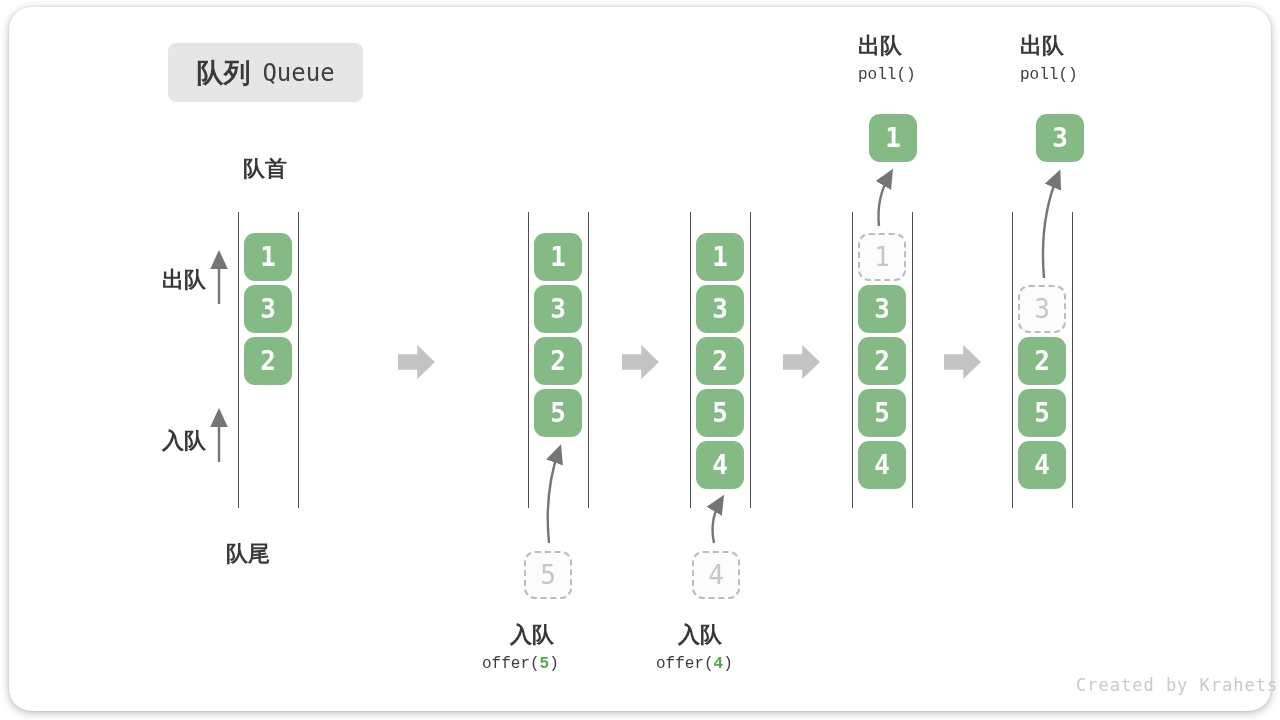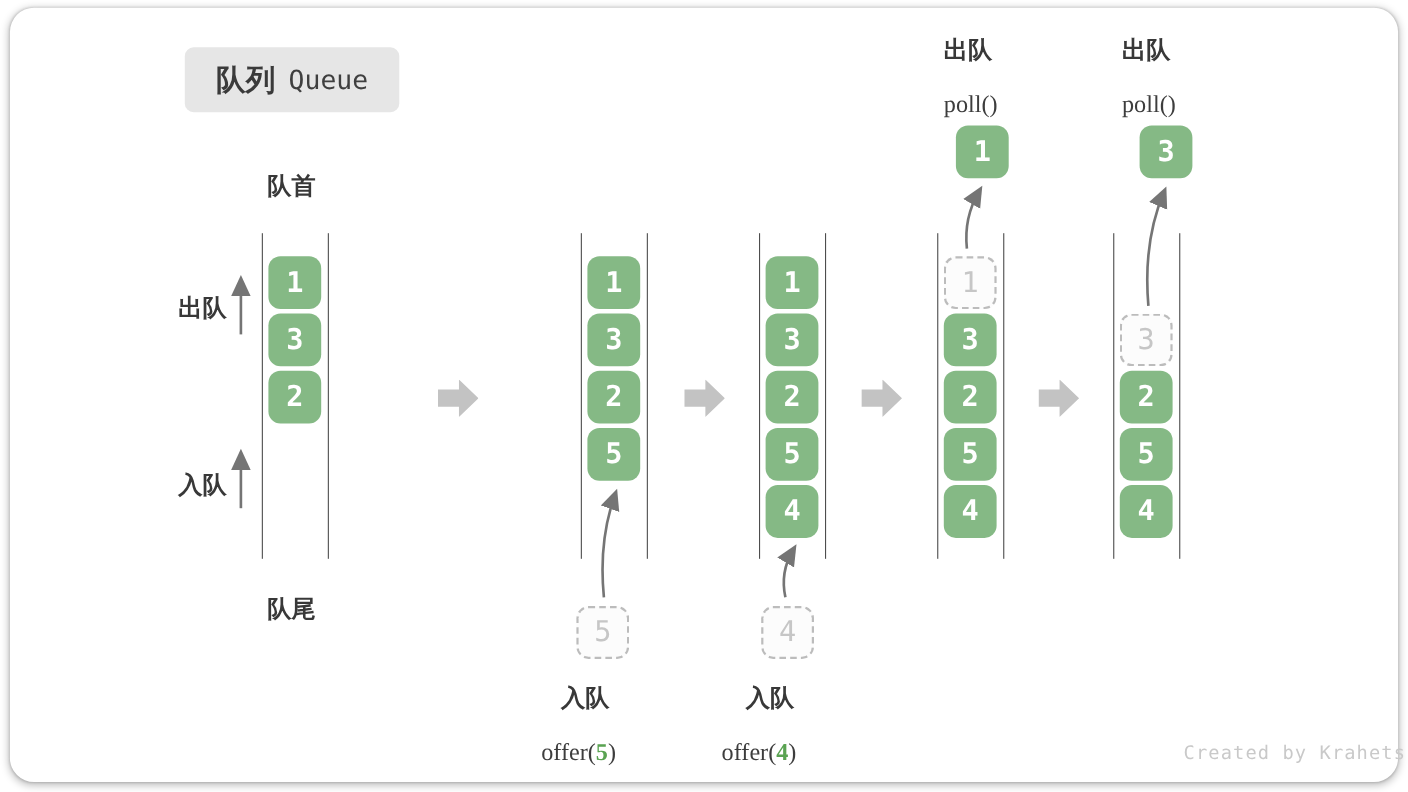--- a/index.html
+++ b/index.html
@@ -41,42 +41,42 @@
     background: #fcfcfc; border: 2.5px dashed #bcbcbc; color: #c6c6c6; font-weight: normal;
   }
 
   
   .block-arrow {
     position: absolute; top: 345px; width: 37px; height: 34px; background: #c3c3c3;
     clip-path: polygon(0 27%, 52% 27%, 52% 0, 100% 50%, 52% 100%, 52% 73%, 0 73%);
   }
 
   
-  .op-code { position: absolute; font-family: Liberation Serif, serif; font-size: 22px; color: #3d3d3d; white-space: nowrap; margin-top: 16px; }
+  .op-code { position: absolute; font-family: Liberation Mono, monospace; font-size: 16px; color: #3d3d3d; white-space: nowrap; }
   .op-code .arg { color: #5aa352; font-weight: bold; }
 
   .watermark {
     position: absolute; left: 1076px; top: 675px;
     font-family: "DejaVu Sans Mono", monospace; font-size: 17px; color: #c9c9c9; letter-spacing: 1px;
   }
 
   svg.overlay { position: absolute; left: 0; top: 0; width: 1280px; height: 720px; pointer-events: none; }
 </style>
 </head>
 <body>
 
 <div class="card"></div>
 
 <div class="badge">
   <span class="badge-zh">队列</span>
   <span class="badge-en">Queue</span>
 </div>
 
 <div class="zh-label" style="left:243px; top:154px;">队首</div>
-<div class="zh-label" style="left:243px; top:539px;">队尾</div>
+<div class="zh-label" style="left:226px; top:539px;">队尾</div>
 
 <div class="zh-label" style="left:162px; top:265px;">出队</div>
 <div class="zh-label" style="left:162px; top:426px;">入队</div>
 
 <div class="qchannel" style="left:238px;"></div>
 <div class="qchannel" style="left:528px;"></div>
 <div class="qchannel" style="left:690px;"></div>
 <div class="qchannel" style="left:852px;"></div>
 <div class="qchannel" style="left:1012px;"></div>
 
@@ -109,21 +109,21 @@
 <div class="qbox" style="left:1018px; top:389px;">5</div>
 <div class="qbox" style="left:1018px; top:441px;">4</div>
 <div class="qbox" style="left:1036px; top:114px;">3</div>
 
 <div class="block-arrow" style="left:398px;"></div>
 <div class="block-arrow" style="left:622px;"></div>
 <div class="block-arrow" style="left:783px;"></div>
 <div class="block-arrow" style="left:944px;"></div>
 
 <div class="zh-label" style="left:510px; top:620px;">入队</div>
-<div class="op-code" style="left:492px; top:655px;"><span>offer(</span><span class="arg">5</span><span>)</span></div>
+<div class="op-code" style="left:482px; top:655px;"><span>offer(</span><span class="arg">5</span><span>)</span></div>
 
 <div class="zh-label" style="left:678px; top:620px;">入队</div>
 <div class="op-code" style="left:656px; top:655px;"><span>offer(</span><span class="arg">4</span><span>)</span></div>
 
 <div class="zh-label" style="left:858px; top:31px;">出队</div>
 <div class="op-code" style="left:858px; top:66px;">poll()</div>
 
 <div class="zh-label" style="left:1020px; top:31px;">出队</div>
 <div class="op-code" style="left:1020px; top:66px;">poll()</div>
 

